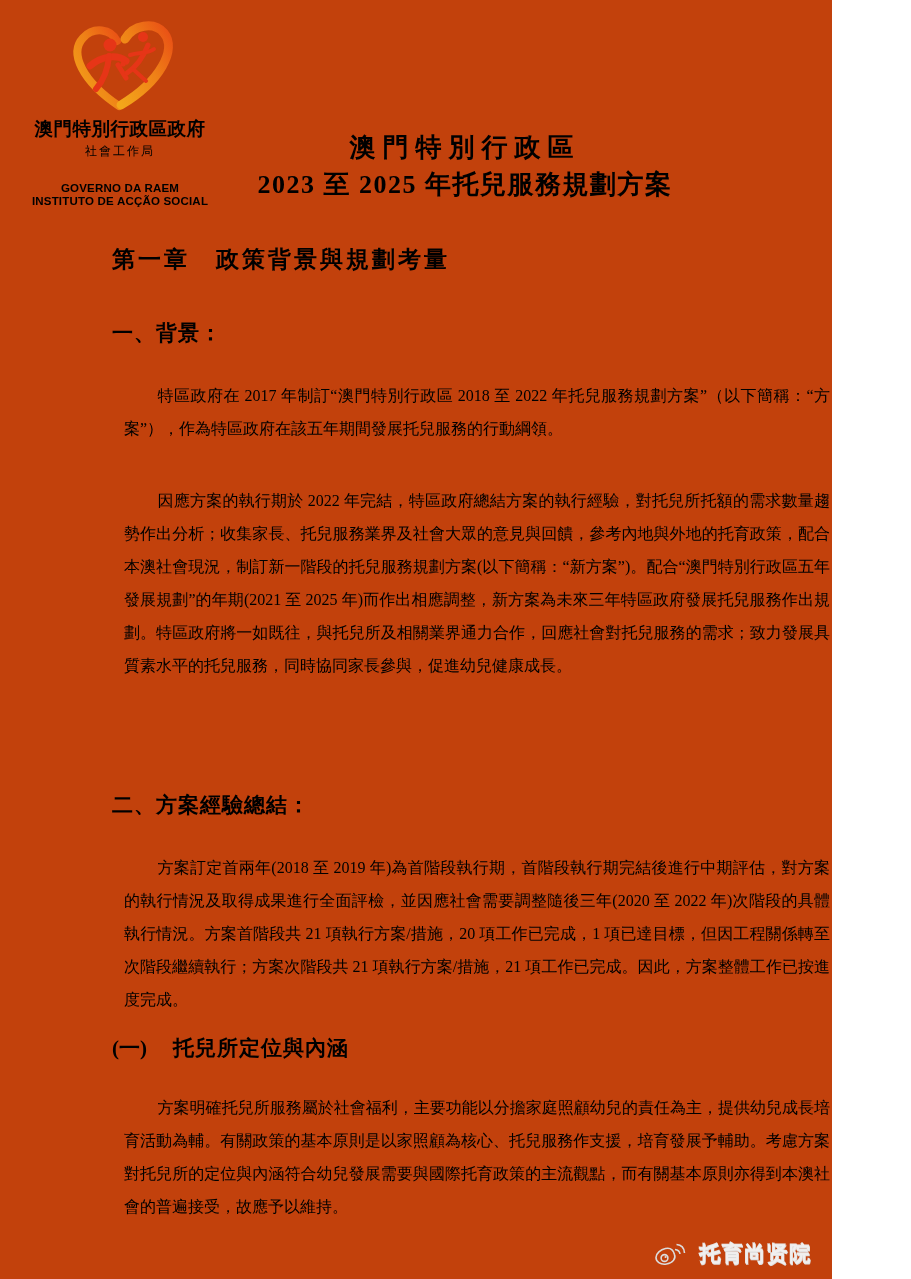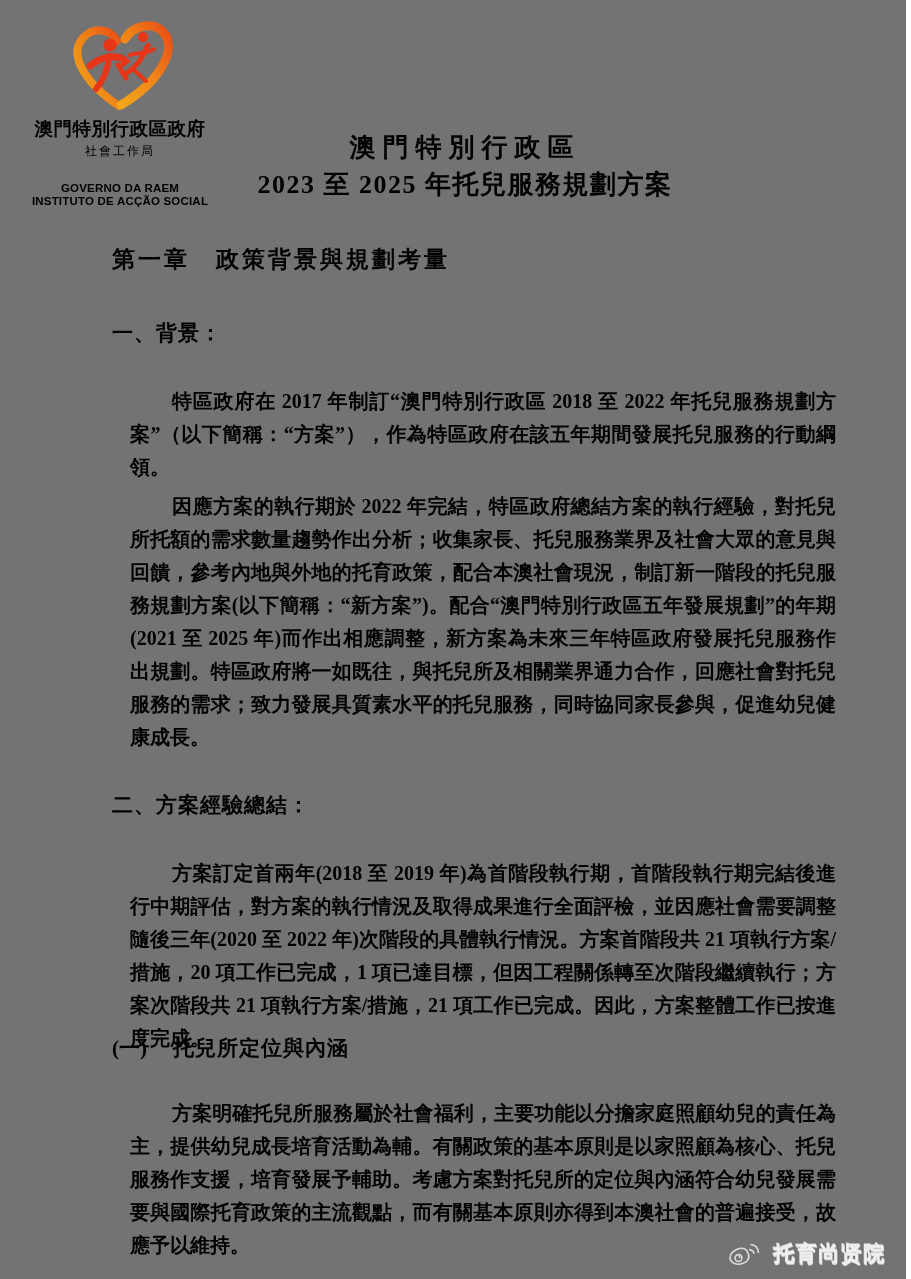--- a/index.html
+++ b/index.html
@@ -1,17 +1,17 @@
 <!DOCTYPE html>
 <html><head>
 <meta charset="utf-8">
 <style>
   html,body{margin:0;padding:0;background:#ffffff;}
   .page{
-    position:relative;width:906px;height:1279px;background:#737373;overflow:hidden;
+    position:relative;width:832px;height:1279px;background:#c2410c;overflow:hidden;
     color:#000;font-family:"Liberation Serif","DejaVu Serif",serif;
   }
   
   .logo-block{
     position:absolute;left:24px;top:18px;width:192px;
     display:flex;flex-direction:column;align-items:center;text-align:center;
     font-family:"Liberation Sans","DejaVu Sans",sans-serif;
   }
   .logo-heart{width:112px;height:96px;}
   .org-zh1{font-size:18.5px;font-weight:bold;letter-spacing:.5px;line-height:22px;margin-top:4px;}
@@ -27,22 +27,22 @@
     font-size:23px;font-weight:bold;letter-spacing:3px;
   }
   
   .sec-heading{position:absolute;left:112px;font-size:21px;font-weight:bold;letter-spacing:1px;}
   #sec1-heading{top:319px;}
   #sec2-heading{top:791px;}
   .sub-heading{position:absolute;left:112px;top:1034px;font-size:21px;font-weight:bold;}
   .sub-heading .txt{margin-left:26px;letter-spacing:1px;}
   
   .para{
-    position:absolute;left:112px;width:706px;margin:18px;
-    font-size:20px;line-height:33px;text-align:justify;text-indent:2.1em;font-weight:bold;
+    position:absolute;left:112px;width:706px;margin:12px;
+    font-size:16px;line-height:33px;text-align:justify;text-indent:2.1em;
   }
   #para1{top:367px;}
   #para2{top:472px;}
   #para3{top:839px;}
   #para4{top:1079px;}
   
   .watermark{
     position:absolute;right:20px;top:1240px;display:flex;align-items:center;gap:14px;
     font-family:"Liberation Sans","DejaVu Sans",sans-serif;
     font-size:21px;font-weight:bold;letter-spacing:1.5px;

